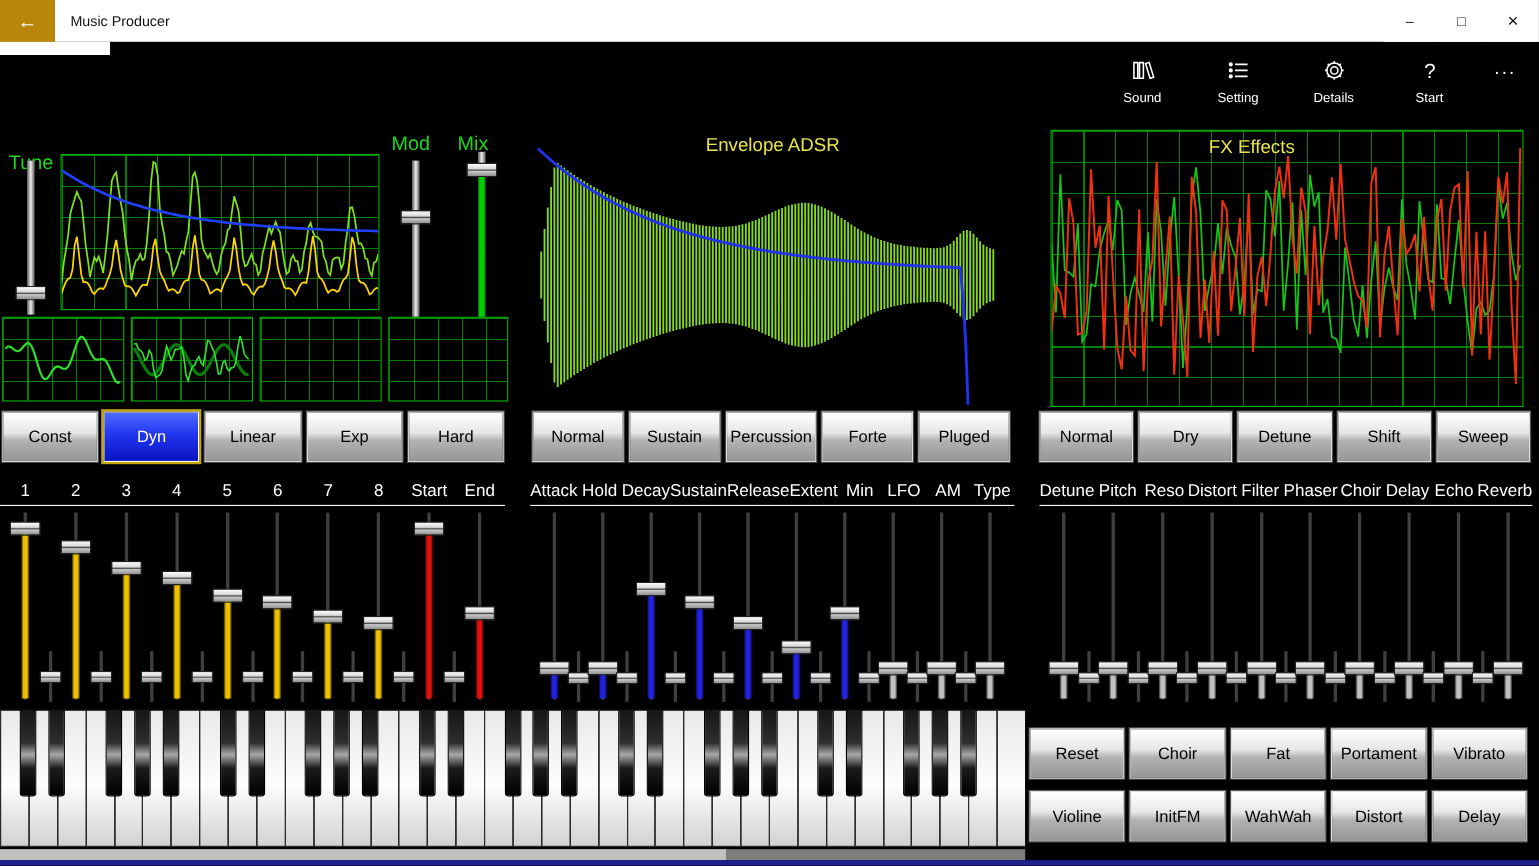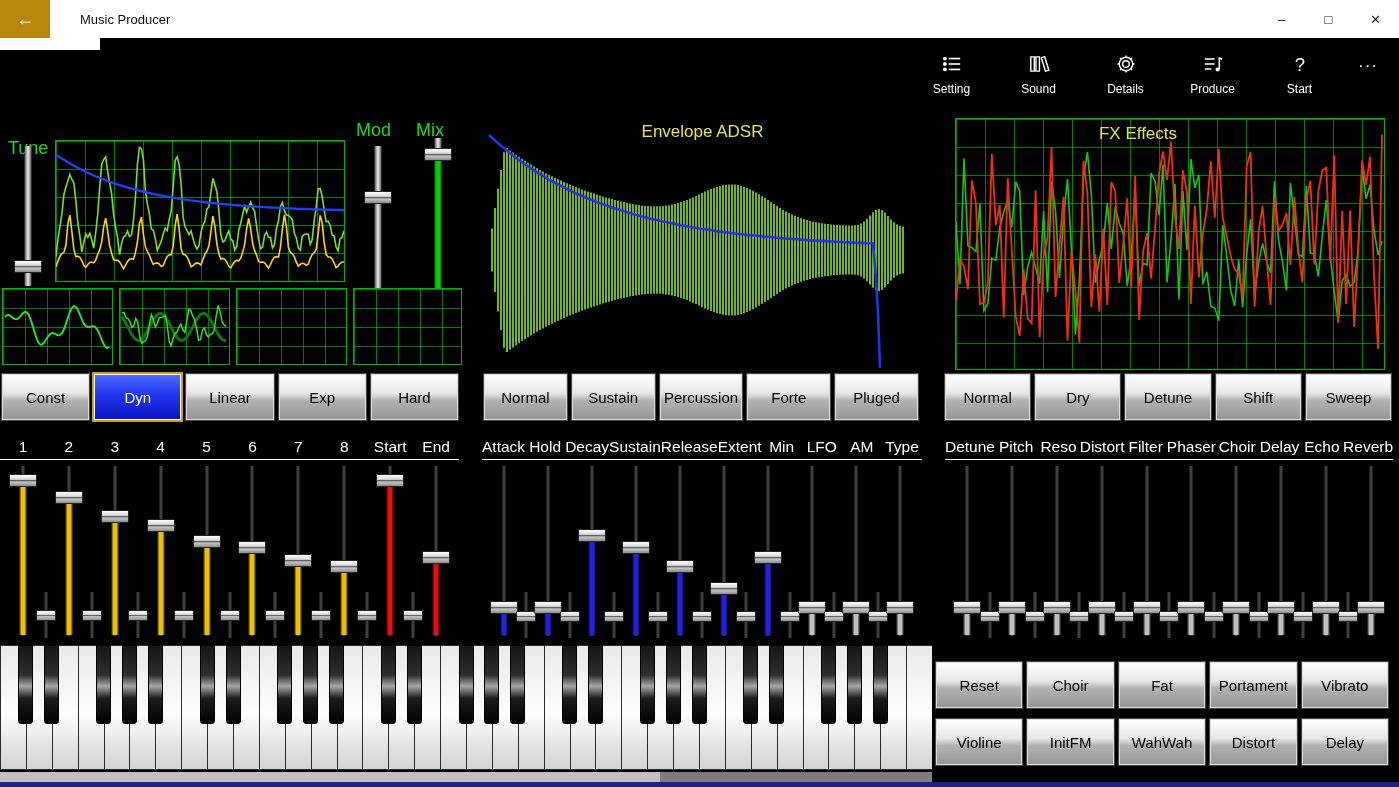--- a/index.html
+++ b/index.html
@@ -2,21 +2,21 @@
 <html><head>
 <meta charset="utf-8">
 <style>
 *{margin:0;padding:0;box-sizing:border-box}
 body{background:#222;font-family:"Liberation Sans",sans-serif}
 .app{position:relative;width:1399px;height:787px;background:#000;overflow:hidden}
 
 
 .titlebar{position:absolute;left:0;top:0;width:100%;height:38px;background:#fff;display:flex;align-items:center;z-index:10}
 .back-btn{width:50px;height:38px;background:#b8860b;color:#fff;border:none;font-size:18px;cursor:pointer}
-.app-title{margin-left:30px;font-size:13px;color:#111}
+.app-title{margin-left:14px;font-size:13px;color:#111}
 .win-controls{position:absolute;right:0;top:0;display:flex}
 .win-btn{width:47px;height:38px;background:#fff;border:none;font-size:13px;color:#111;cursor:pointer}
 .title-ext{position:absolute;left:0;top:38px;width:100px;height:12px;background:#fff;z-index:9}
 
 
 .toolbar{position:absolute;top:40px;right:6px;height:70px;display:flex;align-items:flex-start;z-index:5}
 .tb-item{width:87px;background:none;border:none;display:flex;flex-direction:column;align-items:center;padding-top:12px;gap:6px;color:#fff;cursor:pointer}
 .tb-icon{width:24px;height:24px;display:block}
 .tb-icon svg{width:24px;height:24px}
 .tb-label{font-size:12px;color:#fff}
@@ -75,61 +75,51 @@
     <div class="win-controls">
       <button class="win-btn">–</button>
       <button class="win-btn">□</button>
       <button class="win-btn">✕</button>
     </div>
   </header>
   <div class="title-ext"></div>
 
   <nav class="toolbar">
     <div id="toolbar-items" style="display:flex">
+        <button class="tb-item">
+          <span class="tb-icon"><svg viewBox="0 0 22 22">
+              <g fill="none" stroke="#fff" stroke-width="1.3">
+                <path d="M3.5 4.5h3.2v13H3.5zM8.2 4.5h3.2v13H8.2z"></path>
+                <path d="M13.2 5.2l3-.9 3.8 12.4-3.1.9z"></path>
+              </g>
+            </svg></span>
+          <span class="tb-label">Sound</span>
+        </button>
         <button class="tb-item">
           <span class="tb-icon"><svg viewBox="0 0 22 22">
               <g stroke="#fff" stroke-width="1.5">
                 <circle cx="4.5" cy="6" r="1" fill="#fff"></circle>
                 <path d="M8 6h10.5"></path>
                 <circle cx="4.5" cy="11" r="1" fill="#fff"></circle>
                 <path d="M8 11h10.5"></path>
                 <circle cx="4.5" cy="16" r="1" fill="#fff"></circle>
                 <path d="M8 16h10.5"></path>
               </g>
             </svg></span>
           <span class="tb-label">Setting</span>
         </button>
         <button class="tb-item">
           <span class="tb-icon"><svg viewBox="0 0 22 22">
               <g fill="none" stroke="#fff" stroke-width="1.3">
-                <path d="M3.5 4.5h3.2v13H3.5zM8.2 4.5h3.2v13H8.2z"></path>
-                <path d="M13.2 5.2l3-.9 3.8 12.4-3.1.9z"></path>
-              </g>
-            </svg></span>
-          <span class="tb-label">Sound</span>
-        </button>
-        <button class="tb-item">
-          <span class="tb-icon"><svg viewBox="0 0 22 22">
-              <g fill="none" stroke="#fff" stroke-width="1.3">
                 <circle cx="11" cy="11" r="3"></circle>
                 <circle cx="11" cy="11" r="6.2"></circle>
                 <path d="M11 3.2v2.2M11 16.6v2.2M3.2 11h2.2M16.6 11h2.2M5.5 5.5l1.6 1.6M14.9 14.9l1.6 1.6M16.5 5.5l-1.6 1.6M7.1 14.9l-1.6 1.6"></path>
               </g>
             </svg></span>
           <span class="tb-label">Details</span>
-        </button>
-        <button class="tb-item">
-          <span class="tb-icon"><svg viewBox="0 0 22 22">
-              <g fill="none" stroke="#fff" stroke-width="1.4">
-                <path d="M3.5 6.5h9M3.5 11h9M3.5 15.5h6"></path>
-                <path d="M16.8 15.5V5.5l2.6 1.1"></path>
-              </g>
-              <circle cx="15.2" cy="16" r="1.9" fill="#fff"></circle>
-            </svg></span>
-          <span class="tb-label">Produce</span>
         </button>
         <button class="tb-item">
           <span class="tb-icon"><svg viewBox="0 0 22 22">
               <text x="11" y="17" font-size="17" fill="#fff" text-anchor="middle" font-family="Liberation Sans,sans-serif">?</text>
             </svg></span>
           <span class="tb-label">Start</span>
         </button>
       </div>
     <button class="tb-more">···</button>
   </nav>

